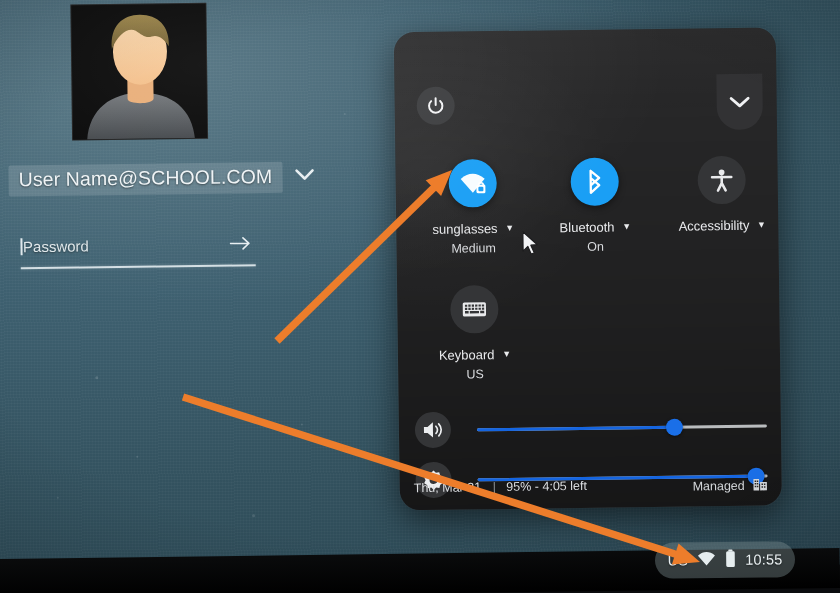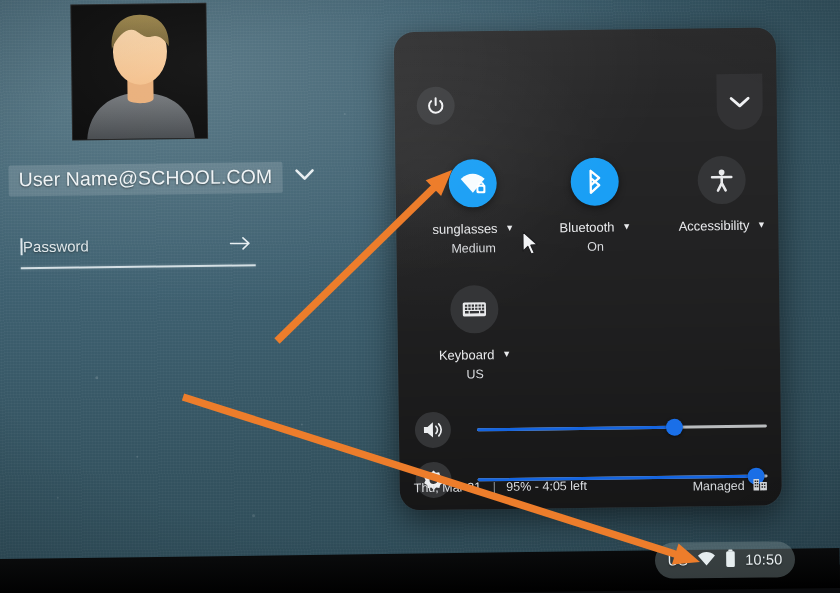--- a/index.html
+++ b/index.html
@@ -352,21 +352,21 @@
       <svg width="19" height="15" viewBox="0 0 19 15">
         <path d="M1 4.4 C4 1.9 6.5 .9 9.5 .9 C12.5 .9 15 1.9 18 4.4 L9.5 14.2 Z" fill="#e6edef"></path>
       </svg>
     </span>
     <span>
       <svg width="11" height="19" viewBox="0 0 11 19">
         <rect x="3.4" y="0.6" width="4.2" height="2" rx=".6" fill="#e6edef"></rect>
         <rect x="1.2" y="2.3" width="8.6" height="15.7" rx="1.5" fill="#e6edef"></rect>
       </svg>
     </span>
-    <span class="tx">10:50</span>
+    <span class="tx">10:55</span>
   </div>
 
   <svg id="annot" width="840" height="593" viewBox="0 0 840 593">
     <g id="arrowgroup">
         <line x1="277" y1="341" x2="436.7512189594754" y2="184.90023747388403" stroke="#ED7D2B" stroke-width="7.5"></line>
         <polygon points="452,170 441.0916653451729,196.0385912648572 425.7161857754989,180.30345135437216" fill="#ED7D2B"></polygon>
         <line x1="183" y1="397" x2="679.6893056168177" y2="555.517863494729" stroke="#ED7D2B" stroke-width="7.5"></line>
         <polygon points="700,562 671.886418596589,564.5742068047824 678.5753024200394,543.6157041579714" fill="#ED7D2B"></polygon>
       </g>
   </svg>

